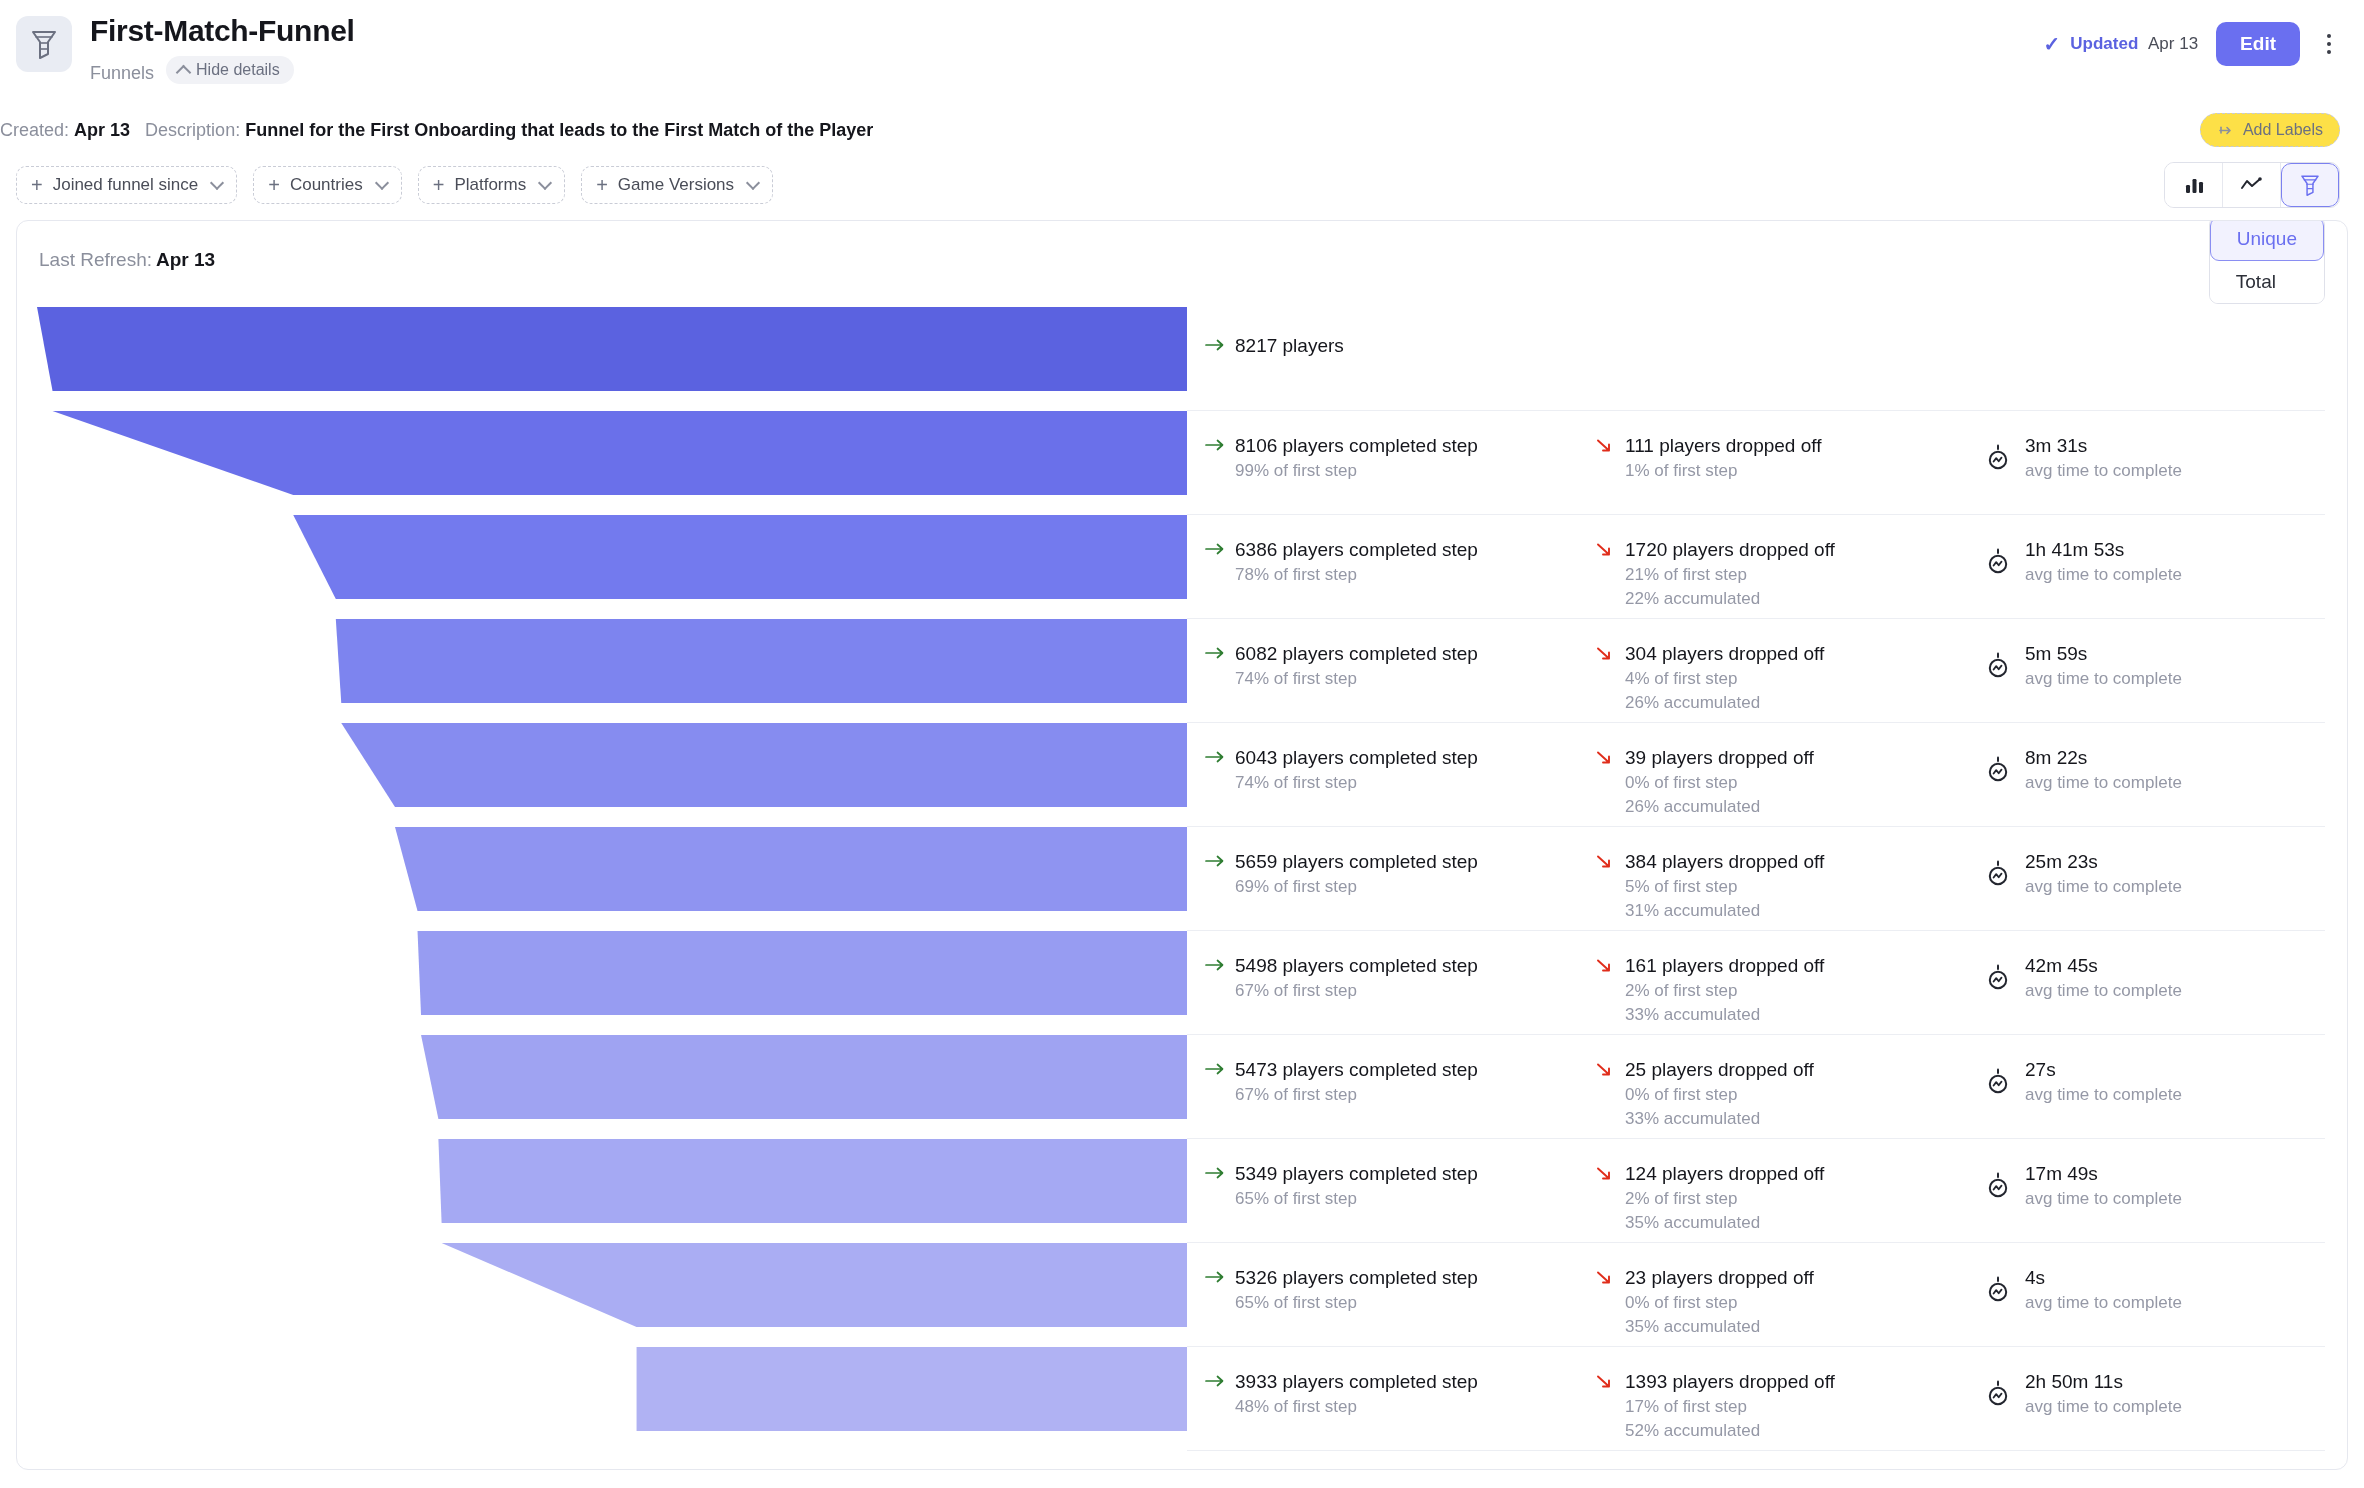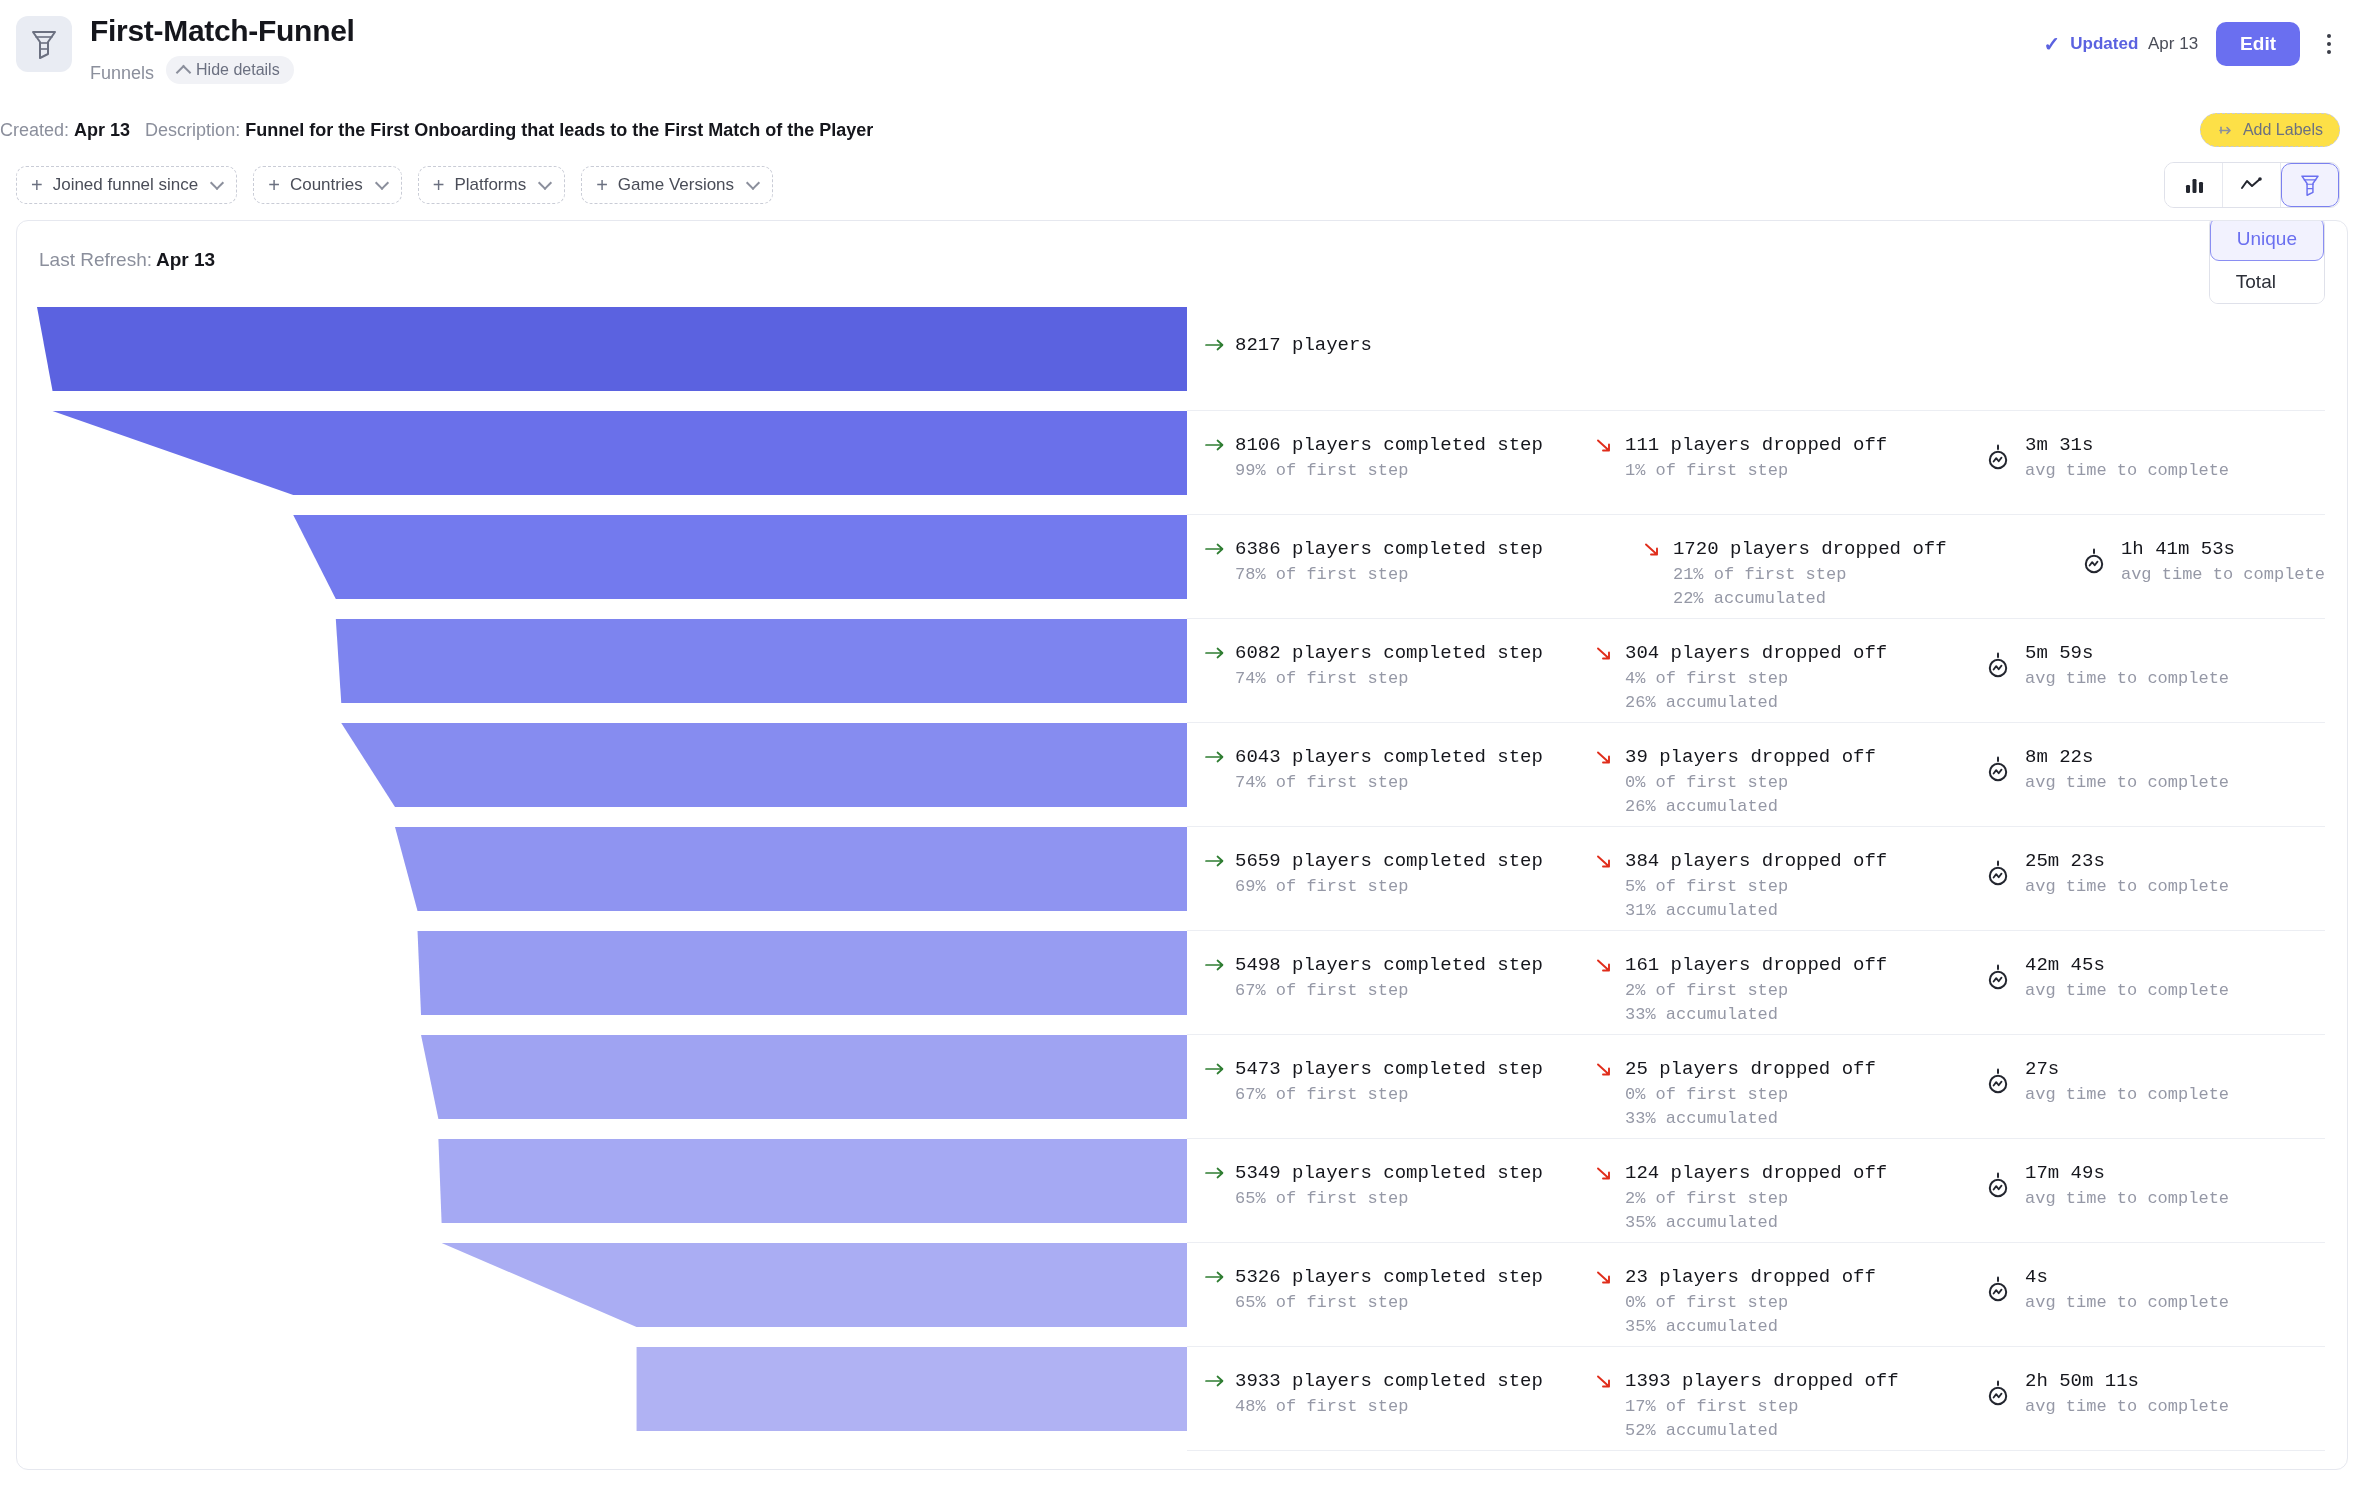--- a/index.html
+++ b/index.html
@@ -232,21 +232,21 @@
   .step-row {
     position: absolute;
     left: 0; right: 22px;
     display: flex;
     align-items: flex-start;
     border-bottom: 1px solid #eceef3;
     padding-left: 18px;
   }
   .step-row:last-child { border-bottom: 1px solid #eceef3; }
 
-  .col { display: flex; align-items: flex-start; gap: 10px; font-family: Liberation Mono, monospace; }
+  .col { display: flex; align-items: flex-start; gap: 10px; }
   .col-complete { width: 390px; flex: 0 0 390px; }
   .col-drop { width: 390px; flex: 0 0 390px; }
   .col-time { display: flex; align-items: center; gap: 14px; }
 
   .arrow-ico { flex: 0 0 auto; margin-top: 4px; }
   .metric-main {
     font-size: 19px;
     color: #15161c;
     line-height: 1.35;
     white-space: nowrap;
@@ -427,21 +427,21 @@
               <line x1="13" y1="1.5" x2="13" y2="5" stroke="#23262f" stroke-width="2" stroke-linecap="round"></line>
               <circle cx="13" cy="16" r="8.2" stroke="#23262f" stroke-width="2" fill="none"></circle>
               <path d="M8.6 17.5l2.6-3.4 2.5 3.1 2.8-3.6" stroke="#23262f" stroke-width="1.8" fill="none" stroke-linecap="round" stroke-linejoin="round"></path>
             </svg>
             <div>
               <div class="time-main">3m 31s</div>
               <div class="time-sub">avg time to complete</div>
             </div>
           </div>
         </div>
-        <div class="step-row" style="top: 216px; height: 104px; padding-top: 22px; justify-content: space-between;">
+        <div class="step-row" style="top: 216px; height: 104px; padding-top: 22px;">
           <div class="col col-complete">
             <svg class="arrow-ico" width="20" height="16" viewBox="0 0 20 16">
               <path d="M1 8h16M12.5 3.5L17.5 8l-5 4.5" stroke="#2f7d32" stroke-width="1.7" fill="none" stroke-linecap="round" stroke-linejoin="round"></path>
             </svg>
             <div>
               <div class="metric-main">6386 players completed step</div>
               <div class="metric-sub">78% of first step</div>
             </div>
           </div>
           <div class="col col-drop">

